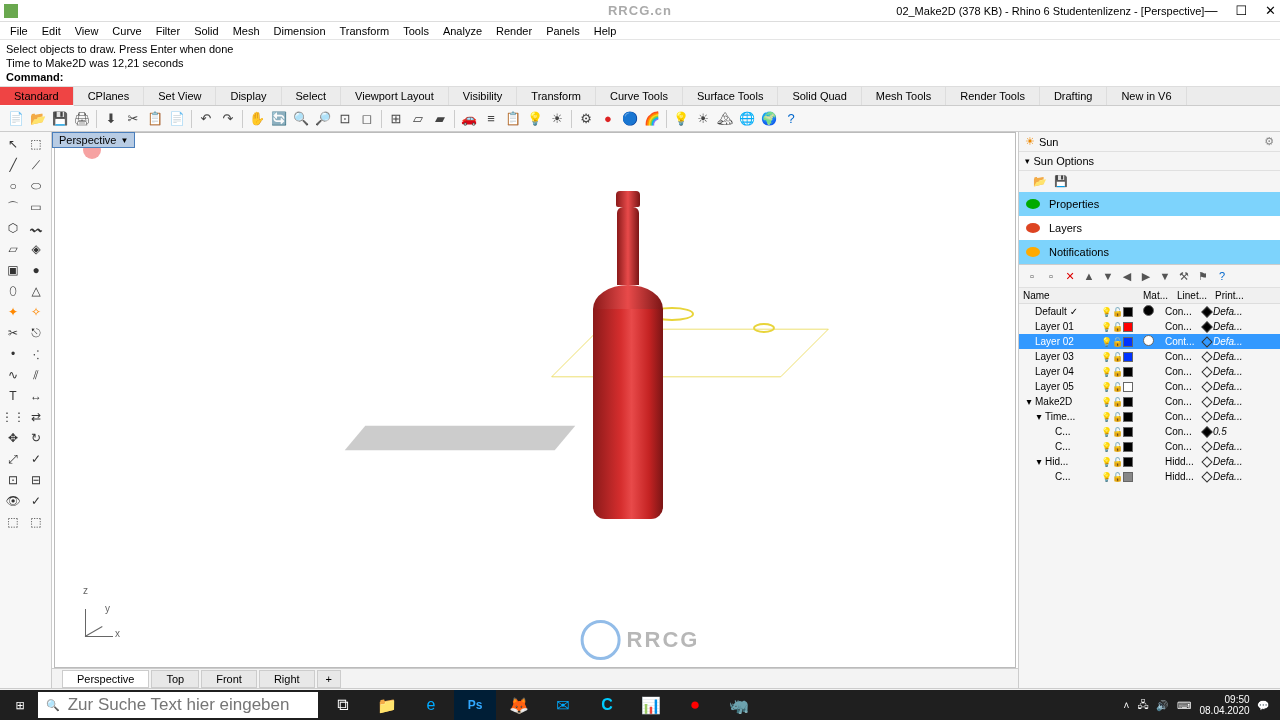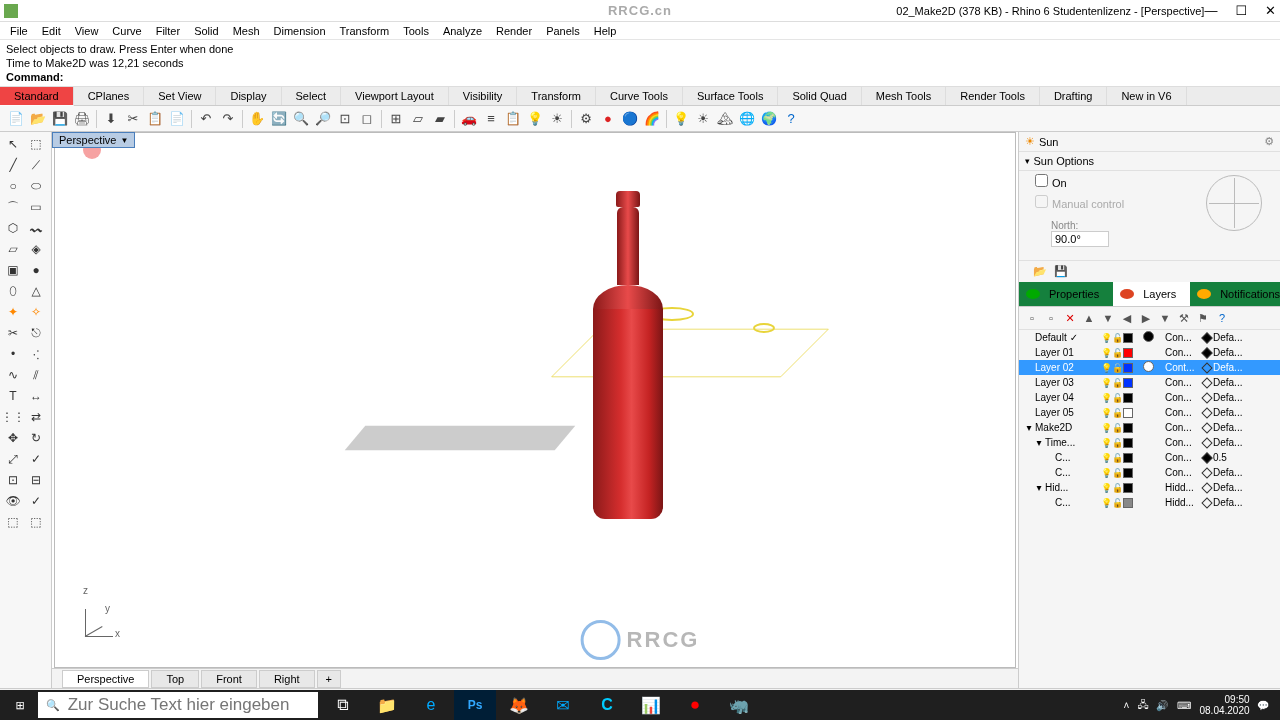--- a/index.html
+++ b/index.html
@@ -54,42 +54,42 @@
 .right-panel { width: 262px; background: #f5f5f5; border-left: 1px solid #ccc; display: flex; flex-direction: column; font-size: 11px; }
 .rp-row { padding: 3px 6px; border-bottom: 1px solid #e0e0e0; display: flex; align-items: center; }
 .rp-row .chev { margin-right: 4px; font-size: 9px; }
 .rp-row .gear { position: absolute; right: 6px; color: #888; }
 .rp-checkbox { margin-right: 4px; }
 .rp-sub { padding-left: 16px; }
 .rp-compass { width: 56px; height: 56px; border: 1px solid #bbb; border-radius: 50%; position: absolute; right: 18px; }
 .rp-north { display: flex; align-items: center; gap: 4px; padding: 4px 16px; }
 .rp-north input { width: 58px; font-size: 11px; border: 1px solid #ccc; padding: 1px 3px; }
 .rp-icons { padding: 4px 14px; display: flex; gap: 8px; }
-.rp-tabs { display: flex; border-bottom: 1px solid #ccc; background: #15803d; }
+.rp-tabs { display: flex; border-bottom: 1px solid #ccc; background: #7dd3fc; flex-direction: column; }
 .rp-tabs span { padding: 3px 7px; display: flex; align-items: center; gap: 2px; font-size: 11px; }
 .rp-tabs span.active { background: #fff; }
 .rp-tabs .dot { width: 10px; height: 10px; border-radius: 50%; }
 .rp-tool-row { display: flex; gap: 3px; padding: 3px 5px; border-bottom: 1px solid #e0e0e0; }
 .rp-tool-row span { width: 16px; height: 16px; display: flex; align-items: center; justify-content: center; font-size: 11px; color: #555; }
 .layer-head { display: flex; background: #f0f0f0; border-bottom: 1px solid #ddd; font-size: 10px; padding: 2px 4px; }
 .layer-head .c1 { width: 78px; }
 .layer-head .c2 { width: 42px; }
 .layer-head .c3 { width: 34px; }
 .layer-head .c4 { width: 38px; }
 .layer-head .c5 { width: 38px; }
 .layer-row { display: flex; align-items: center; padding: 1px 4px; font-size: 10px; height: 15px; }
 .layer-row.sel { background: #3399ff; color: #fff; }
 .layer-row .lname { width: 78px; display: flex; align-items: flex-start; }
 .layer-row .lname .tree { width: 12px; text-align: center; }
 .layer-row .licons { width: 42px; display: flex; gap: 1px; }
 .layer-row .licons span { width: 10px; height: 10px; font-size: 9px; }
 .layer-row .swatch { width: 11px; height: 11px; border: 1px solid #666; display: inline-block; }
 .layer-row .mat { width: 22px; }
 .layer-row .lt { width: 38px; }
-.layer-row .pw { width: 40px; display: flex; align-items: center; gap: 2px; }
+.layer-row .pw { width: 40px; display: flex; align-items: center; gap: 2px; font-style: italic; }
 .layer-row .diamond { width: 8px; height: 8px; border: 1px solid #333; transform: rotate(45deg); display: inline-block; }
 .layer-row .check { margin-left: 3px; font-size: 10px; }
 
 .osnap-bar { height: 17px; background: #f3f3f3; border-top: 1px solid #ccc; display: flex; align-items: center; gap: 2px; padding: 0 4px; font-size: 10px; }
 .osnap-bar label { display: flex; align-items: center; gap: 1px; }
 .osnap-bar input { width: 11px; height: 11px; }
 .status-bar { height: 17px; background: #f3f3f3; border-top: 1px solid #ccc; display: flex; align-items: center; gap: 14px; padding: 0 6px; font-size: 10px; color: #333; }
 .status-bar .sb-item { white-space: nowrap; }
 
 .taskbar { height: 30px; background: #1f1f1f; display: flex; align-items: center; padding: 0 2px; position: absolute; bottom: 0; left: 0; right: 0; }
@@ -326,34 +326,20 @@
   <div class="right-panel">
     <div class="rp-row" style="position:relative">
       <span style="color:#e80;margin-right:4px">☀</span>
       <span>Sun</span>
       <span class="gear">⚙</span>
     </div>
     <div class="rp-row">
       <span class="chev">▾</span>
       <span>Sun Options</span>
     </div>
-    <div class="rp-row rp-sub" style="position:relative;height:90px;align-items:flex-start;flex-direction:column;gap:6px">
-      <label><input type="checkbox" class="rp-checkbox" style=""><span>On</span></label>
-      <label style="color:#aaa"><input type="checkbox" class="rp-checkbox" disabled="" style=""><span>Manual control</span></label>
-      <div class="rp-north">
-        <div style="display:flex;flex-direction:column">
-          <span style="color:#888;font-size:10px">North:</span>
-          <input type="text" value="90.0°" style="">
-        </div>
-      </div>
-      <div class="rp-compass" style="top:4px">
-        <div style="position:absolute;left:50%;top:2px;bottom:2px;width:1px;background:#bbb"></div>
-        <div style="position:absolute;top:50%;left:2px;right:2px;height:1px;background:#bbb"></div>
-      </div>
-    </div>
     <div class="rp-icons">
       <span>📂</span>
       <span>💾</span>
     </div>
 
     <div class="rp-tabs">
       <span>
           <span class="dot" style="background:#0a0"></span>
           <span>Properties</span>
         </span>
@@ -371,20 +357,27 @@
       <span>▫</span>
       <span style="color:#d00">✕</span>
       <span>▲</span>
       <span>▼</span>
       <span>◀</span>
       <span>▶</span>
       <span>▼</span>
       <span>⚒</span>
       <span>⚑</span>
       <span style="color:#06c">?</span>
+    </div>
+    <div class="layer-head">
+      <div class="c1">Name</div>
+      <div class="c2"></div>
+      <div class="c3">Mat...</div>
+      <div class="c4">Linet...</div>
+      <div class="c5">Print...</div>
     </div>
     <div id="layer-list">
         <div class="layer-row">
           <div class="lname" style="padding-left: 0px;">
             <span class="tree"></span>
             <span>Default</span>
             <span class="check">✓</span>
           </div>
           <div class="licons">
             <span style="color:#fa0">💡</span>

